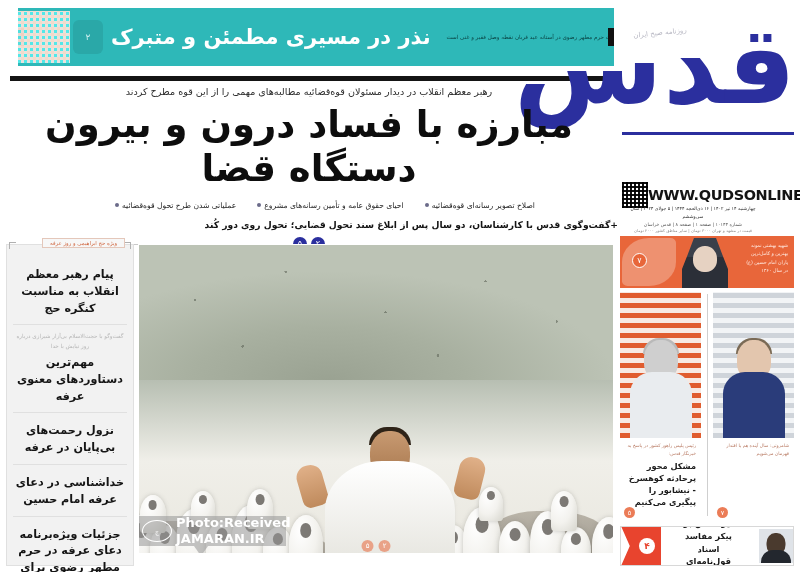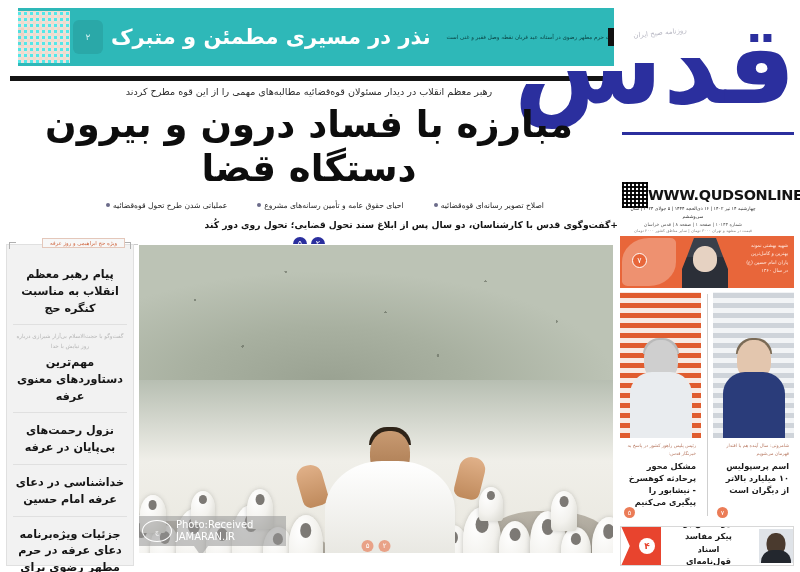--- a/index.html
+++ b/index.html
@@ -142,21 +142,21 @@
                    width: 19px; height: 22px; border-radius: 45%; background: #4a3a2e; }
   .strip-face .b { position: absolute; left: 50%; transform: translateX(-50%); bottom: 0;
                    width: 30px; height: 13px; border-radius: 12px 12px 0 0; background: #23272e; }
 
   
   .head-zone { position: absolute; left: 0; top: 84px; width: 618px; }
   .kicker { text-align: center; color: #2b2b2b; font-size: 9.6px; line-height: 1.6; }
   .headline { text-align: center; color: #0d0d0d; font-size: 37px; font-weight: bold;
               line-height: 1.18; letter-spacing: -1.6px; margin-top: 4px; }
   .bullets { display: flex; flex-direction: row-reverse; justify-content: center;
-             gap: 30px; margin-top: 10px; color: #1f1f1f; font-size: 7.6px; padding-left: 32px; }
+             gap: 21px; margin-top: 10px; color: #1f1f1f; font-size: 7.6px; padding-left: 32px; }
   .bullets .bi { display: flex; flex-direction: row-reverse; align-items: center; gap: 3px; }
   .dot { width: 4px; height: 4px; border-radius: 50%; background: #6b6b8a; display: inline-block; }
   .subline { text-align: right; color: #141414; font-size: 9.2px; font-weight: bold; margin-top: 9px; }
   .pagerow { position: relative; margin-top: 7px; height: 14px; }
   .pagerow .rule { position: absolute; left: 10px; right: 10px; top: 7px; height: 1px; background: #c9c9c9; }
   .pagerow .nums { position: absolute; left: 50%; top: 0; transform: translateX(-50%);
                    display: flex; flex-direction: row-reverse; gap: 4px; background: #fff; padding: 0 5px; }
   .pnum { width: 14px; height: 14px; border-radius: 50%; background: #2b2f9e; color: #fff;
           font-size: 8px; display: flex; align-items: center; justify-content: center; }
 
@@ -212,22 +212,22 @@
   .photo-pages { position: absolute; left: 50%; transform: translateX(-50%); bottom: 2px;
                  display: flex; flex-direction: row-reverse; gap: 5px; }
   .photo-pages .pp { width: 12px; height: 12px; border-radius: 50%;
                      background: rgba(232,102,58,.55); color: #fff; font-size: 7px;
                      display: flex; align-items: center; justify-content: center; }
   .watermark { position: absolute; left: 0; bottom: 8px; width: 148px; height: 30px;
                background: rgba(150,150,150,.55); display: flex; flex-direction: row-reverse;
                align-items: center; padding: 0 4px; }
   .wm-logo { width: 30px; height: 22px; flex: none; border: 1px solid #fff; border-radius: 50%;
              color: #fff; font-size: 6px; display: flex; align-items: center; justify-content: center; }
-  .wm-txt { flex: 1; color: #fff; font-size: 10px; line-height: 1.25; direction: ltr;
-            text-align: left; padding-left: 4px; font-weight: normal; }
+  .wm-txt { flex: 1; color: #fff; font-size: 13px; line-height: 1.25; direction: ltr;
+            text-align: left; padding-left: 4px; font-weight: bold; }
   .wm-arrow { position: absolute; left: 56px; bottom: -10px; width: 0; height: 0;
               border-left: 7px solid transparent; border-right: 7px solid transparent;
               border-top: 10px solid rgba(150,150,150,.55); }
   .photo-frame { position: absolute; left: 138px; top: 244px; width: 476px; height: 310px;
                  border: 1px solid #ffffff; pointer-events: none; }
 </style>
 </head>
 <body>
 
 <div class="page">
@@ -285,21 +285,20 @@
     <div class="card">
       <div class="card-photo b">
         <div class="ph-person">
           <div class="ph-hair b"></div>
           <div class="ph-head b"></div>
           <div class="ph-body b"></div>
         </div>
       </div>
       <div class="card-caption">
         <div class="cap-kicker">شامروتی: سال آینده هم با اقتدار قهرمان می‌شویم</div>
-        <div class="cap-title">اسم پرسپولیس ۱۰ میلیارد بالاتر از دیگران است</div>
         <div class="cap-badge">۷</div>
       </div>
     </div>
     <div class="card-divider"></div>
   </div>
 
   <div class="strip">
     <div class="strip-tag">
       <span>۴</span>
     </div>

